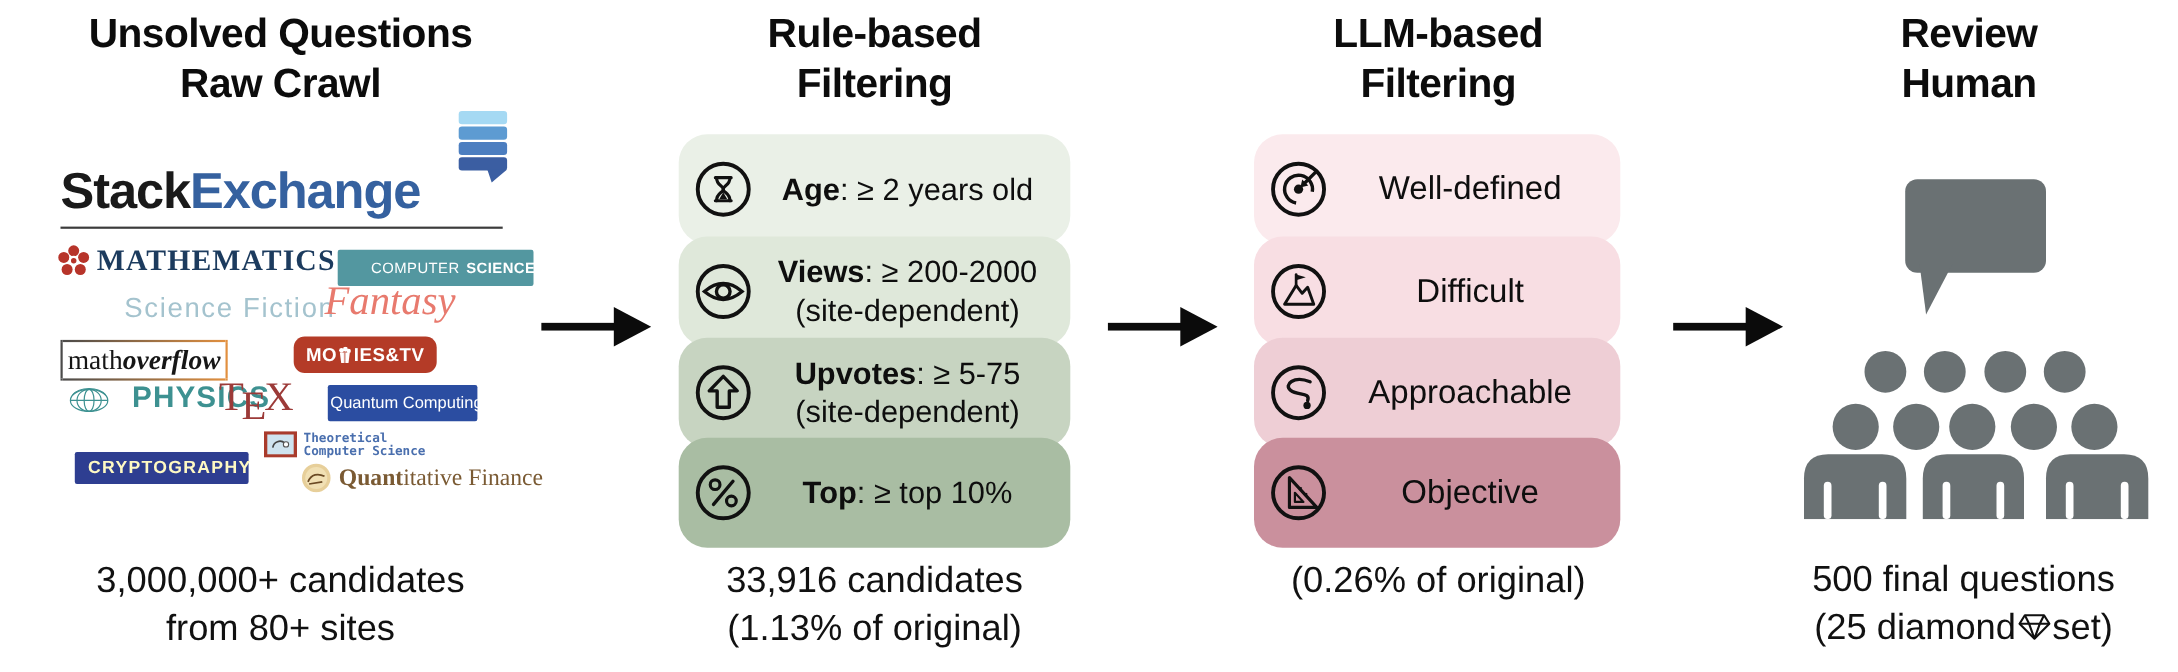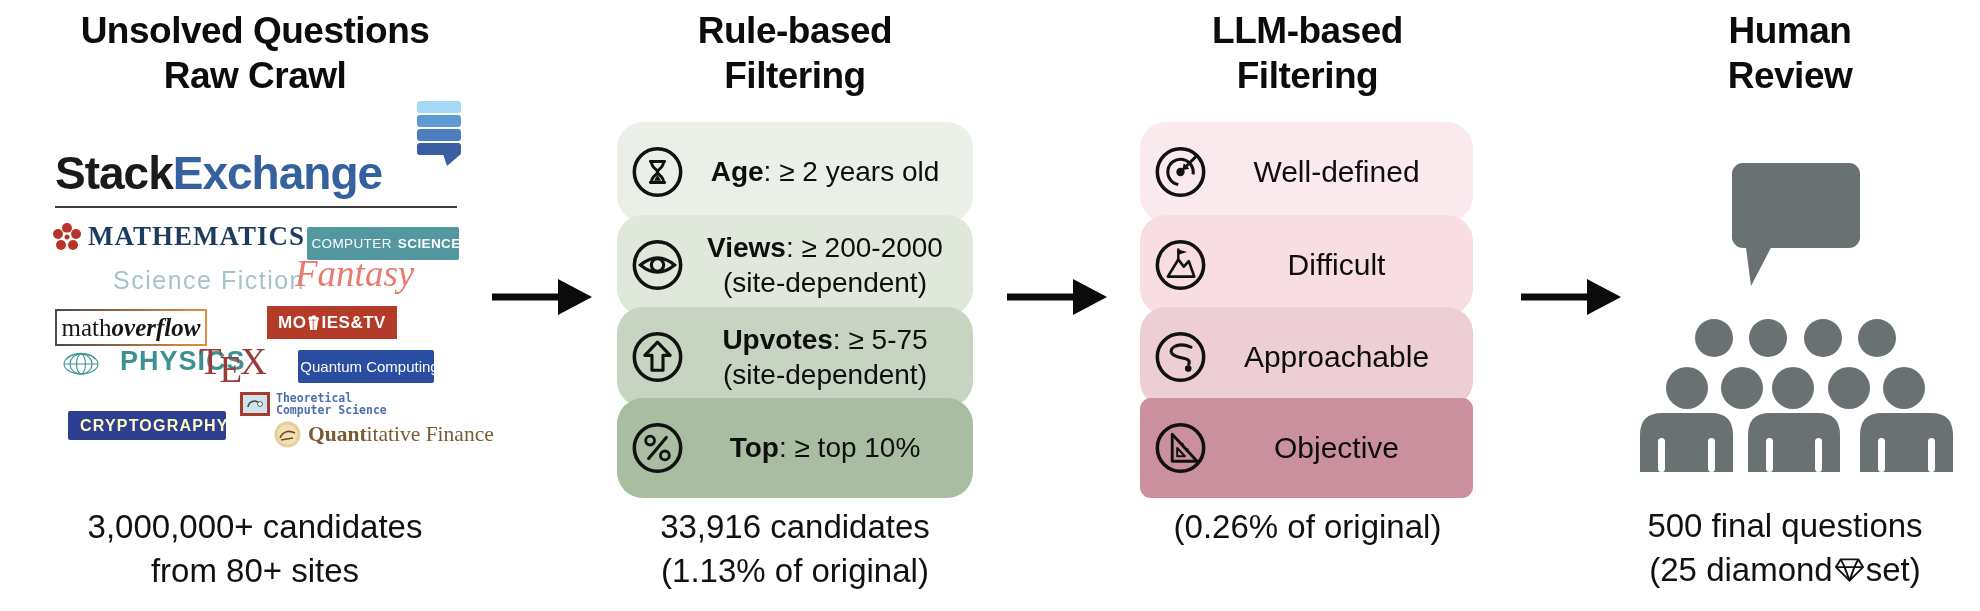--- a/index.html
+++ b/index.html
@@ -41,39 +41,39 @@
   .rule-pill{left:617px;width:356px;}
   .llm-pill{left:1140px;width:333px;}
   .llm-pill .ptext{font-size:30px;}
   #rule0{top:122px;background:#eaf0e7;}
   #rule1{top:215px;background:#dfe8da;}
   #rule2{top:307px;background:#c7d4c1;}
   #rule3{top:398px;background:#a9bda3;}
   #llm0{top:122px;background:#fbeaed;}
   #llm1{top:215px;background:#f8dee3;}
   #llm2{top:307px;background:#eeced5;}
-  #llm3{top:398px;background:#ca909d;border-radius:11px;}
+  #llm3{top:398px;background:#ca909d;}
   
   #se-logo-text{left:55px;top:146px;font-size:46px;font-weight:bold;letter-spacing:-1px;white-space:nowrap;}
   #se-logo-text .stack{color:#1a1a1a;} #se-logo-text .exch{color:#35619f;}
   #se-icon{left:416px;top:101px;}
   #se-divider{left:55px;top:206px;width:402px;height:2px;background:#3c3c3c;}
   .logo{position:absolute;display:flex;align-items:center;white-space:nowrap;}
   #lg-math{left:52px;top:221px;gap:6px;}
   #lg-math .txt{font-family:"Liberation Serif",serif;font-weight:bold;font-size:27px;color:#1c3b5e;letter-spacing:1px;}
   #lg-cs{left:307px;top:227px;width:152px;height:33px;background:#5397a0;border-radius:2px;
-         justify-content:center;gap:6px;color:#fff;font-size:13.5px;letter-spacing:.4px;}
+         justify-content:center;gap:6px;color:#fff;font-size:13.5px;letter-spacing:.4px;padding-left:26px;}
   #lg-cs .b{font-weight:bold;}
   #lg-scifi{left:113px;top:266px;font-size:25px;color:#a4c3ce;letter-spacing:1.5px;}
   #lg-fantasy{left:295px;top:252px;font-family:"Liberation Serif",serif;font-style:italic;font-size:37px;color:#e87a6e;}
   #lg-mo{left:55px;top:309px;width:148px;height:33px;justify-content:center;
          border:2px solid;border-image:linear-gradient(90deg,#4a4a4a,#e2903f) 1;
          font-family:"Liberation Serif",serif;font-size:25px;color:#161616;}
   #lg-mo .ital{font-weight:bold;font-style:italic;}
-  #lg-movies{left:267px;top:306px;width:130px;height:33px;background:#b43b27;border-radius:0;
+  #lg-movies{left:267px;top:306px;width:130px;height:33px;background:#b43b27;border-radius:10px;
              justify-content:center;gap:1px;color:#fff;font-weight:bold;font-size:17px;letter-spacing:.5px;}
   #lg-physics{left:62px;top:346px;gap:20px;}
   #lg-physics .txt{font-weight:bold;font-size:27px;color:#3d9191;letter-spacing:1px;}
   #lg-tex{left:199px;top:340px;font-family:"Liberation Serif",serif;font-size:37px;color:#9c3a38;letter-spacing:-2px;}
   #lg-tex .low{display:inline-block;transform:translateY(8px);}
   #lg-quantum{left:298px;top:350px;width:136px;height:33px;background:#2b4da1;border-radius:2px;
               justify-content:center;gap:7px;color:#fff;font-size:15px;}
   #lg-tcs{left:240px;top:392px;gap:6px;align-items:flex-end;}
   #lg-tcs .lines{font-family:"DejaVu Sans Mono",monospace;font-weight:bold;font-size:11.5px;line-height:1.05;color:#4a6fae;}
   #lg-crypto{left:68px;top:411px;width:158px;height:29px;background:#2e3e91;border-radius:2px;
@@ -93,22 +93,22 @@
 </div>
 <div id="title2" class="col-title">
   <div>Rule-based</div>
   <div>Filtering</div>
 </div>
 <div id="title3" class="col-title">
   <div>LLM-based</div>
   <div>Filtering</div>
 </div>
 <div id="title4" class="col-title">
+  <div>Review</div>
   <div>Human</div>
-  <div>Review</div>
 </div>
 
 <div id="se-logo-text" class="abs">
   <span class="stack">Stack</span><span class="exch">Exchange</span>
 </div>
 <svg id="se-icon" class="abs" width="46" height="66" viewBox="0 0 46 66">
   <rect x="1" y="0" width="44" height="12" rx="3" fill="#a5d9f3"></rect>
   <rect x="1" y="14" width="44" height="12" rx="3" fill="#5d9bd2"></rect>
   <rect x="1" y="28" width="44" height="12" rx="3" fill="#4c7ec0"></rect>
   <rect x="1" y="42" width="44" height="12" rx="3" fill="#3b5ea2"></rect>

